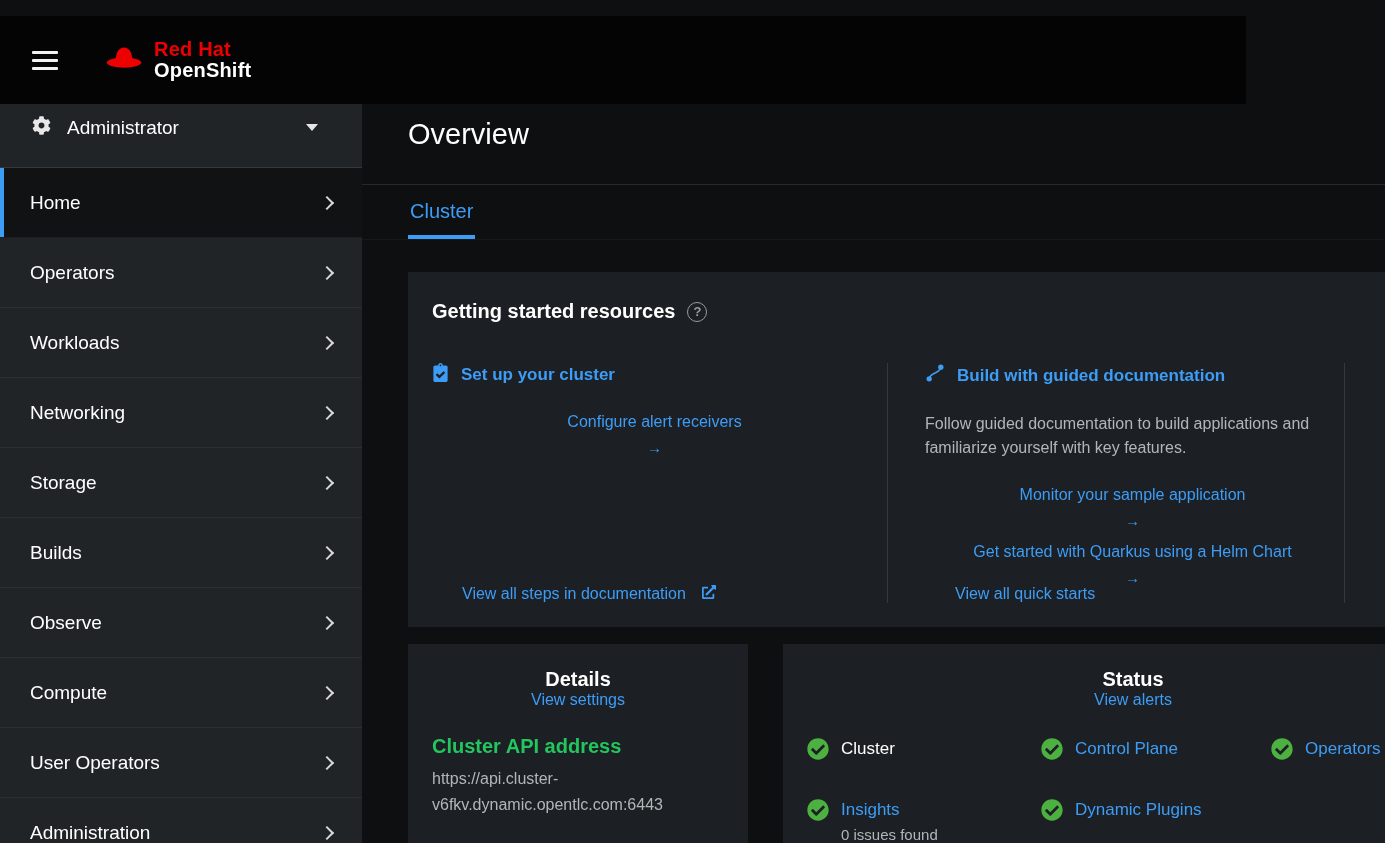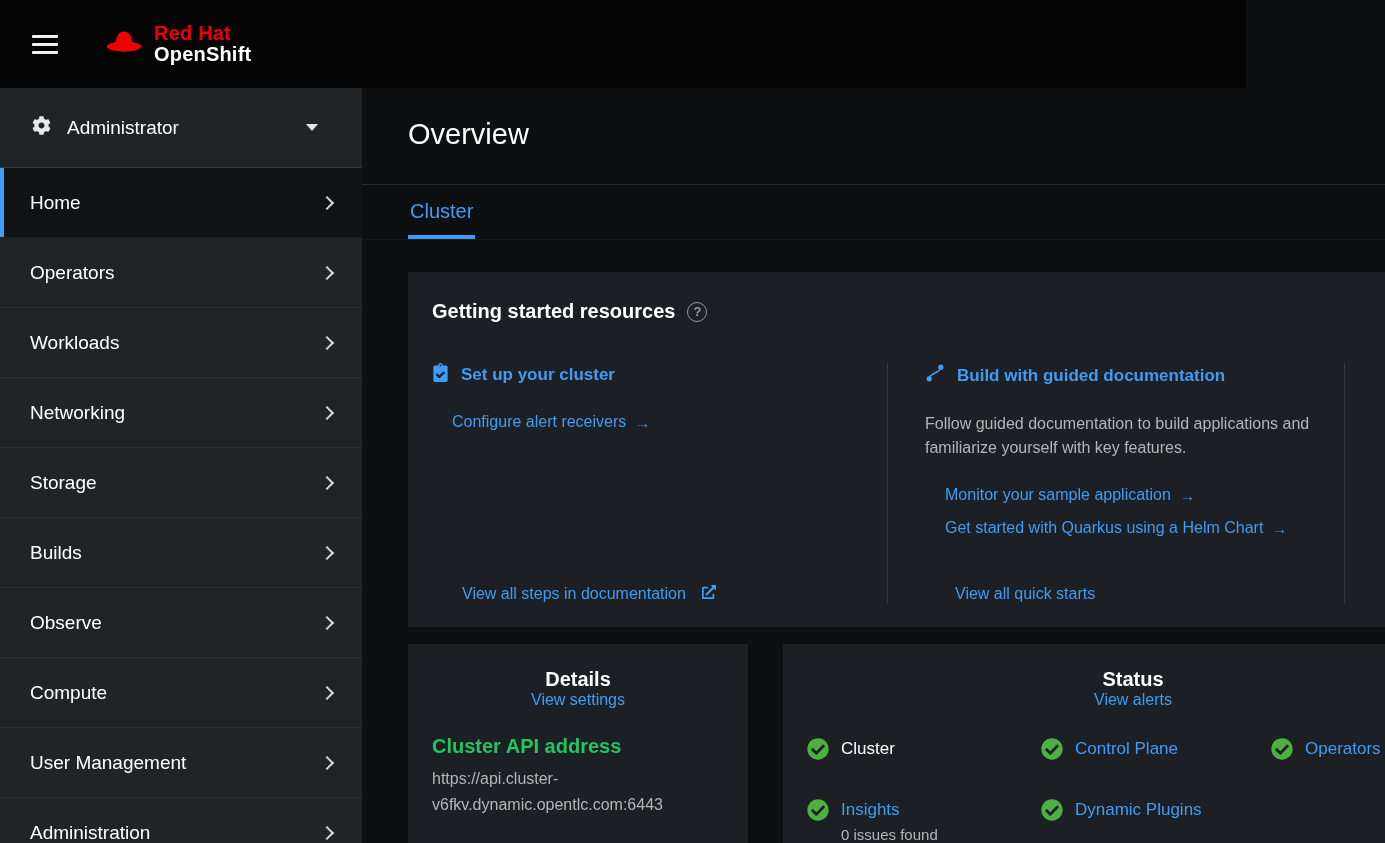--- a/index.html
+++ b/index.html
@@ -1,20 +1,20 @@
 <!DOCTYPE html>
 <html><head>
 <meta charset="utf-8">
 <style>
   * { margin:0; padding:0; box-sizing:border-box; }
   html, body { width:1385px; height:843px; overflow:hidden; background:#0d0f11;
                font-family:"Liberation Sans","DejaVu Sans",sans-serif; }
 
   
-  .masthead { position:absolute; top:0; left:0; width:1246px; height:88px; background:#040404;
+  .masthead { position:absolute; top:16px; left:0; width:1246px; height:88px; background:#040404;
               display:flex; align-items:center; z-index:20; }
   .burger { margin-left:32px; width:26px; height:19px; display:flex; flex-direction:column;
             justify-content:space-between; cursor:pointer; }
   .burger i { display:block; height:3px; background:#f2f2f2; border-radius:1px; }
   .brand { display:flex; align-items:center; margin-left:45px; gap:9px; cursor:pointer; }
   .brand-text div { font-size:20px; font-weight:700; line-height:21px; letter-spacing:.2px; }
   .brand-red { color:#ee0000; }
   .brand-white { color:#ffffff; }
 
   
@@ -50,21 +50,21 @@
   .gs-cols { display:flex; margin-top:40px; }
   .gs-col { display:flex; flex-direction:column; min-height:240px; }
   .gs-col.c1 { width:455px; padding-right:30px; }
   .gs-col.c2 { width:456px; padding-left:37px; padding-right:24px; }
   .gs-col.c3 { flex:1; }
   .gs-divider { width:1px; background:#35393e; }
   .gs-col-head { display:flex; align-items:center; gap:12px; font-size:17px; font-weight:600;
                  color:#3d9df6; cursor:pointer; }
   .gs-desc { margin-top:24px; color:#b3b6b9; font-size:16px; line-height:24px; }
   .gs-links { margin-top:26px; padding-left:20px; display:flex; flex-direction:column; gap:15px; }
-  .gs-link { color:#3d9df6; font-size:16px; cursor:pointer; display:flex; align-items:center; gap:9px; }
+  .gs-link { color:#3d9df6; font-size:16px; cursor:pointer; display:flex; align-items:center; gap:9px;flex-direction:column; }
   .arrow { font-size:15px; line-height:1; }
   .gs-footer { margin-top:auto; color:#3d9df6; font-size:16px; cursor:pointer;
                display:flex; align-items:center; gap:16px;margin-left:30px; }
 
   
   .cards-row { display:flex; gap:35px; margin-top:17px; }
   .bottom-card { padding:24px; height:270px; }
   .details-card { flex:0 0 340px; width:340px; }
   .status-card { flex:0 0 700px; width:700px; }
   .card-head { display:flex; justify-content:space-between; align-items:center;flex-direction:column; }
@@ -139,21 +139,21 @@
   </div>
   <div class="nav-item">
     <span>Observe</span>
     <span class="chev"></span>
   </div>
   <div class="nav-item">
     <span>Compute</span>
     <span class="chev"></span>
   </div>
   <div class="nav-item">
-    <span>User Management</span>
+    <span>User Operators</span>
     <span class="chev"></span>
   </div>
   <div class="nav-item">
     <span>Administration</span>
     <span class="chev"></span>
   </div>
 </div>
 
 <div class="main">
   <div class="page-title">Overview</div>

